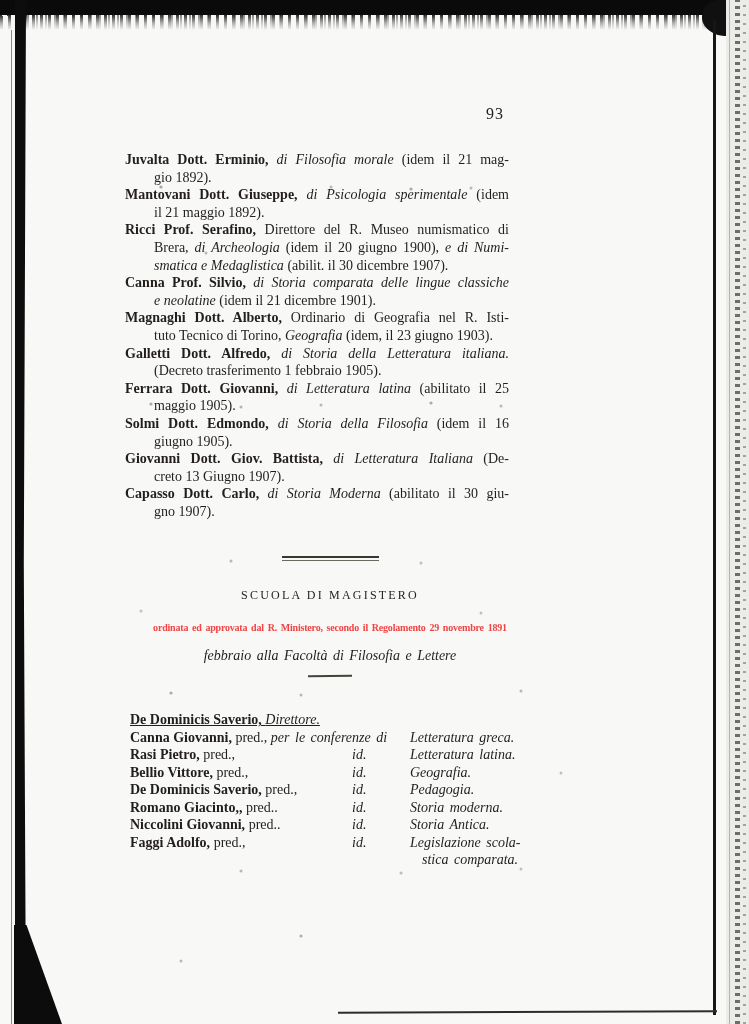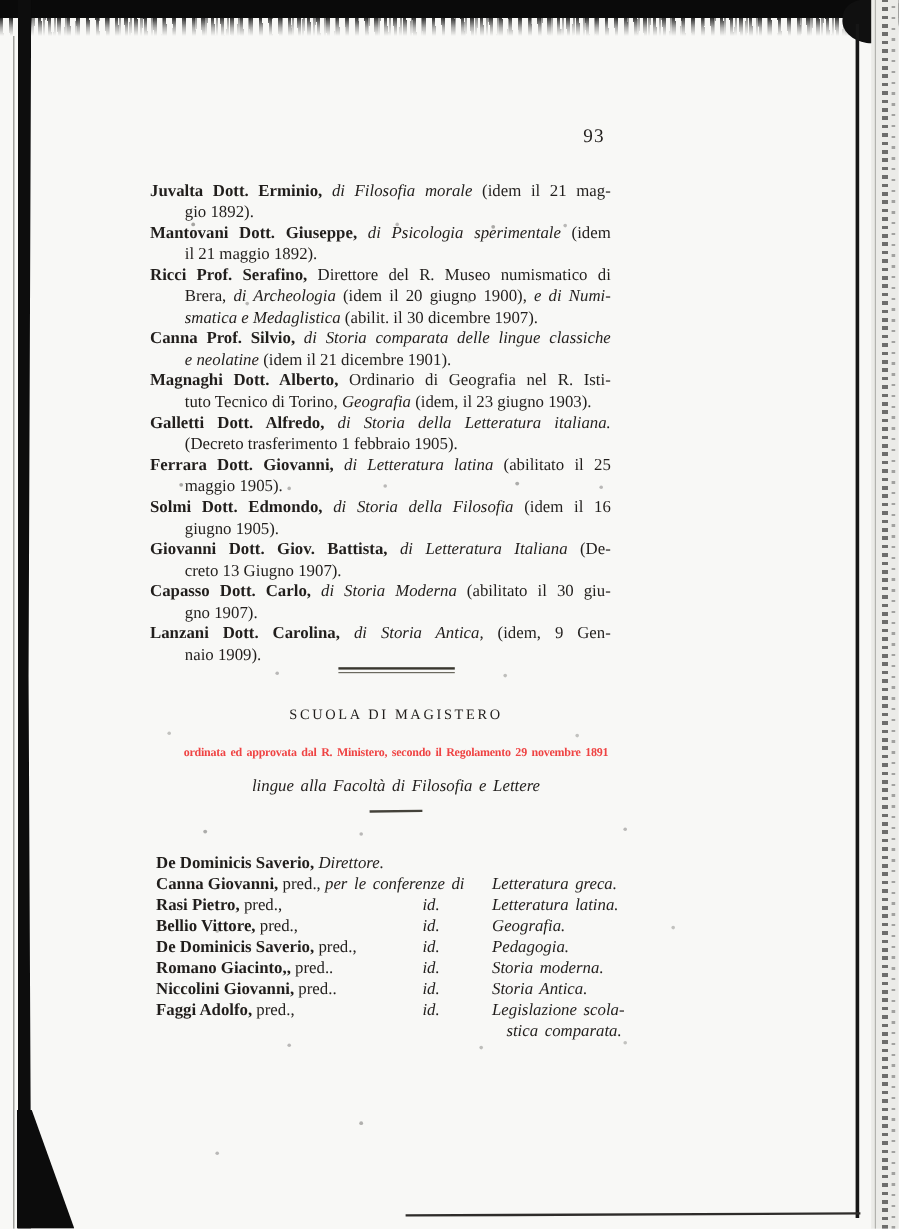--- a/index.html
+++ b/index.html
@@ -67,21 +67,21 @@
   .divider-double{width:97px;height:2px;margin:0 auto 24px auto;
     border-top:2px solid #39372f;border-bottom:1px solid #6b695f;}
   .section-title{font-size:12px;letter-spacing:2.2px;line-height:20px;margin-bottom:15px;
     font-weight:normal;}
   .section-sub1{font-size:10px;font-weight:bold;letter-spacing:-0.2px;word-spacing:1.5px;
     line-height:15px;margin-bottom:13px;color:#ef4444;}
   .section-sub2{font-size:14px;font-style:italic;line-height:16px;margin-bottom:11px;word-spacing:2px;}
   .divider-short{width:44px;height:2px;margin:0 auto;background:#44423a;transform:rotate(-.6deg);}
   .magistero{position:absolute;left:130px;top:711px;width:420px;font-size:14px;}
   .mrow{display:grid;grid-template-columns:222px 58px 1fr;line-height:17.5px;}
-  .mrow.full{grid-template-columns:1fr;}
+  .mrow.full{grid-template-columns:1fr;text-decoration:underline;}
   .mrow.wide{grid-template-columns:280px 1fr;}
   .mcell{white-space:nowrap;}
   .mcell .ri{word-spacing:2px;}
   .nlpad{padding-left:12px;}
 </style>
 </head>
 <body>
 
 <div class="top-band"></div>
 <div class="top-rag"></div>
@@ -134,31 +134,27 @@
       <div class="line cont"><span class="rr">giugno 1905).</span></div>
     </div>
     <div>
       <div class="line just"><span class="rb">Giovanni Dott. Giov. Battista, </span><span class="ri">di Letteratura Italiana </span><span class="rr">(De-</span></div>
       <div class="line cont"><span class="rr">creto 13 Giugno 1907).</span></div>
     </div>
     <div>
       <div class="line just"><span class="rb">Capasso Dott. Carlo, </span><span class="ri">di Storia Moderna </span><span class="rr">(abilitato il 30 giu-</span></div>
       <div class="line cont"><span class="rr">gno 1907).</span></div>
     </div>
-    <div>
-      <div class="line just"><span class="rb">Lanzani Dott. Carolina, </span><span class="ri">di Storia Antica, </span><span class="rr">(idem, 9 Gen-</span></div>
-      <div class="line cont"><span class="rr">naio 1909).</span></div>
-    </div>
   </div>
 
 <div class="section">
   <div class="divider-double"></div>
   <div class="section-title">SCUOLA DI MAGISTERO</div>
   <div class="section-sub1">ordinata ed approvata dal R. Ministero, secondo il Regolamento 29 novembre 1891</div>
-  <div class="section-sub2">lingue alla Facoltà di Filosofia e Lettere</div>
+  <div class="section-sub2">febbraio alla Facoltà di Filosofia e Lettere</div>
   <div class="divider-short"></div>
 </div>
 
 <div class="magistero">
     <div class="mrow full">
       <div class="mcell c1"><span class="rb">De Dominicis Saverio, </span><span class="ri">Direttore.</span></div>
     </div>
     <div class="mrow wide">
       <div class="mcell c1"><span class="rb">Canna Giovanni, </span><span class="rr">pred., </span><span class="ri">per le conferenze di</span></div>
       <div class="mcell c2"><span class="ri">Letteratura greca.</span></div>

